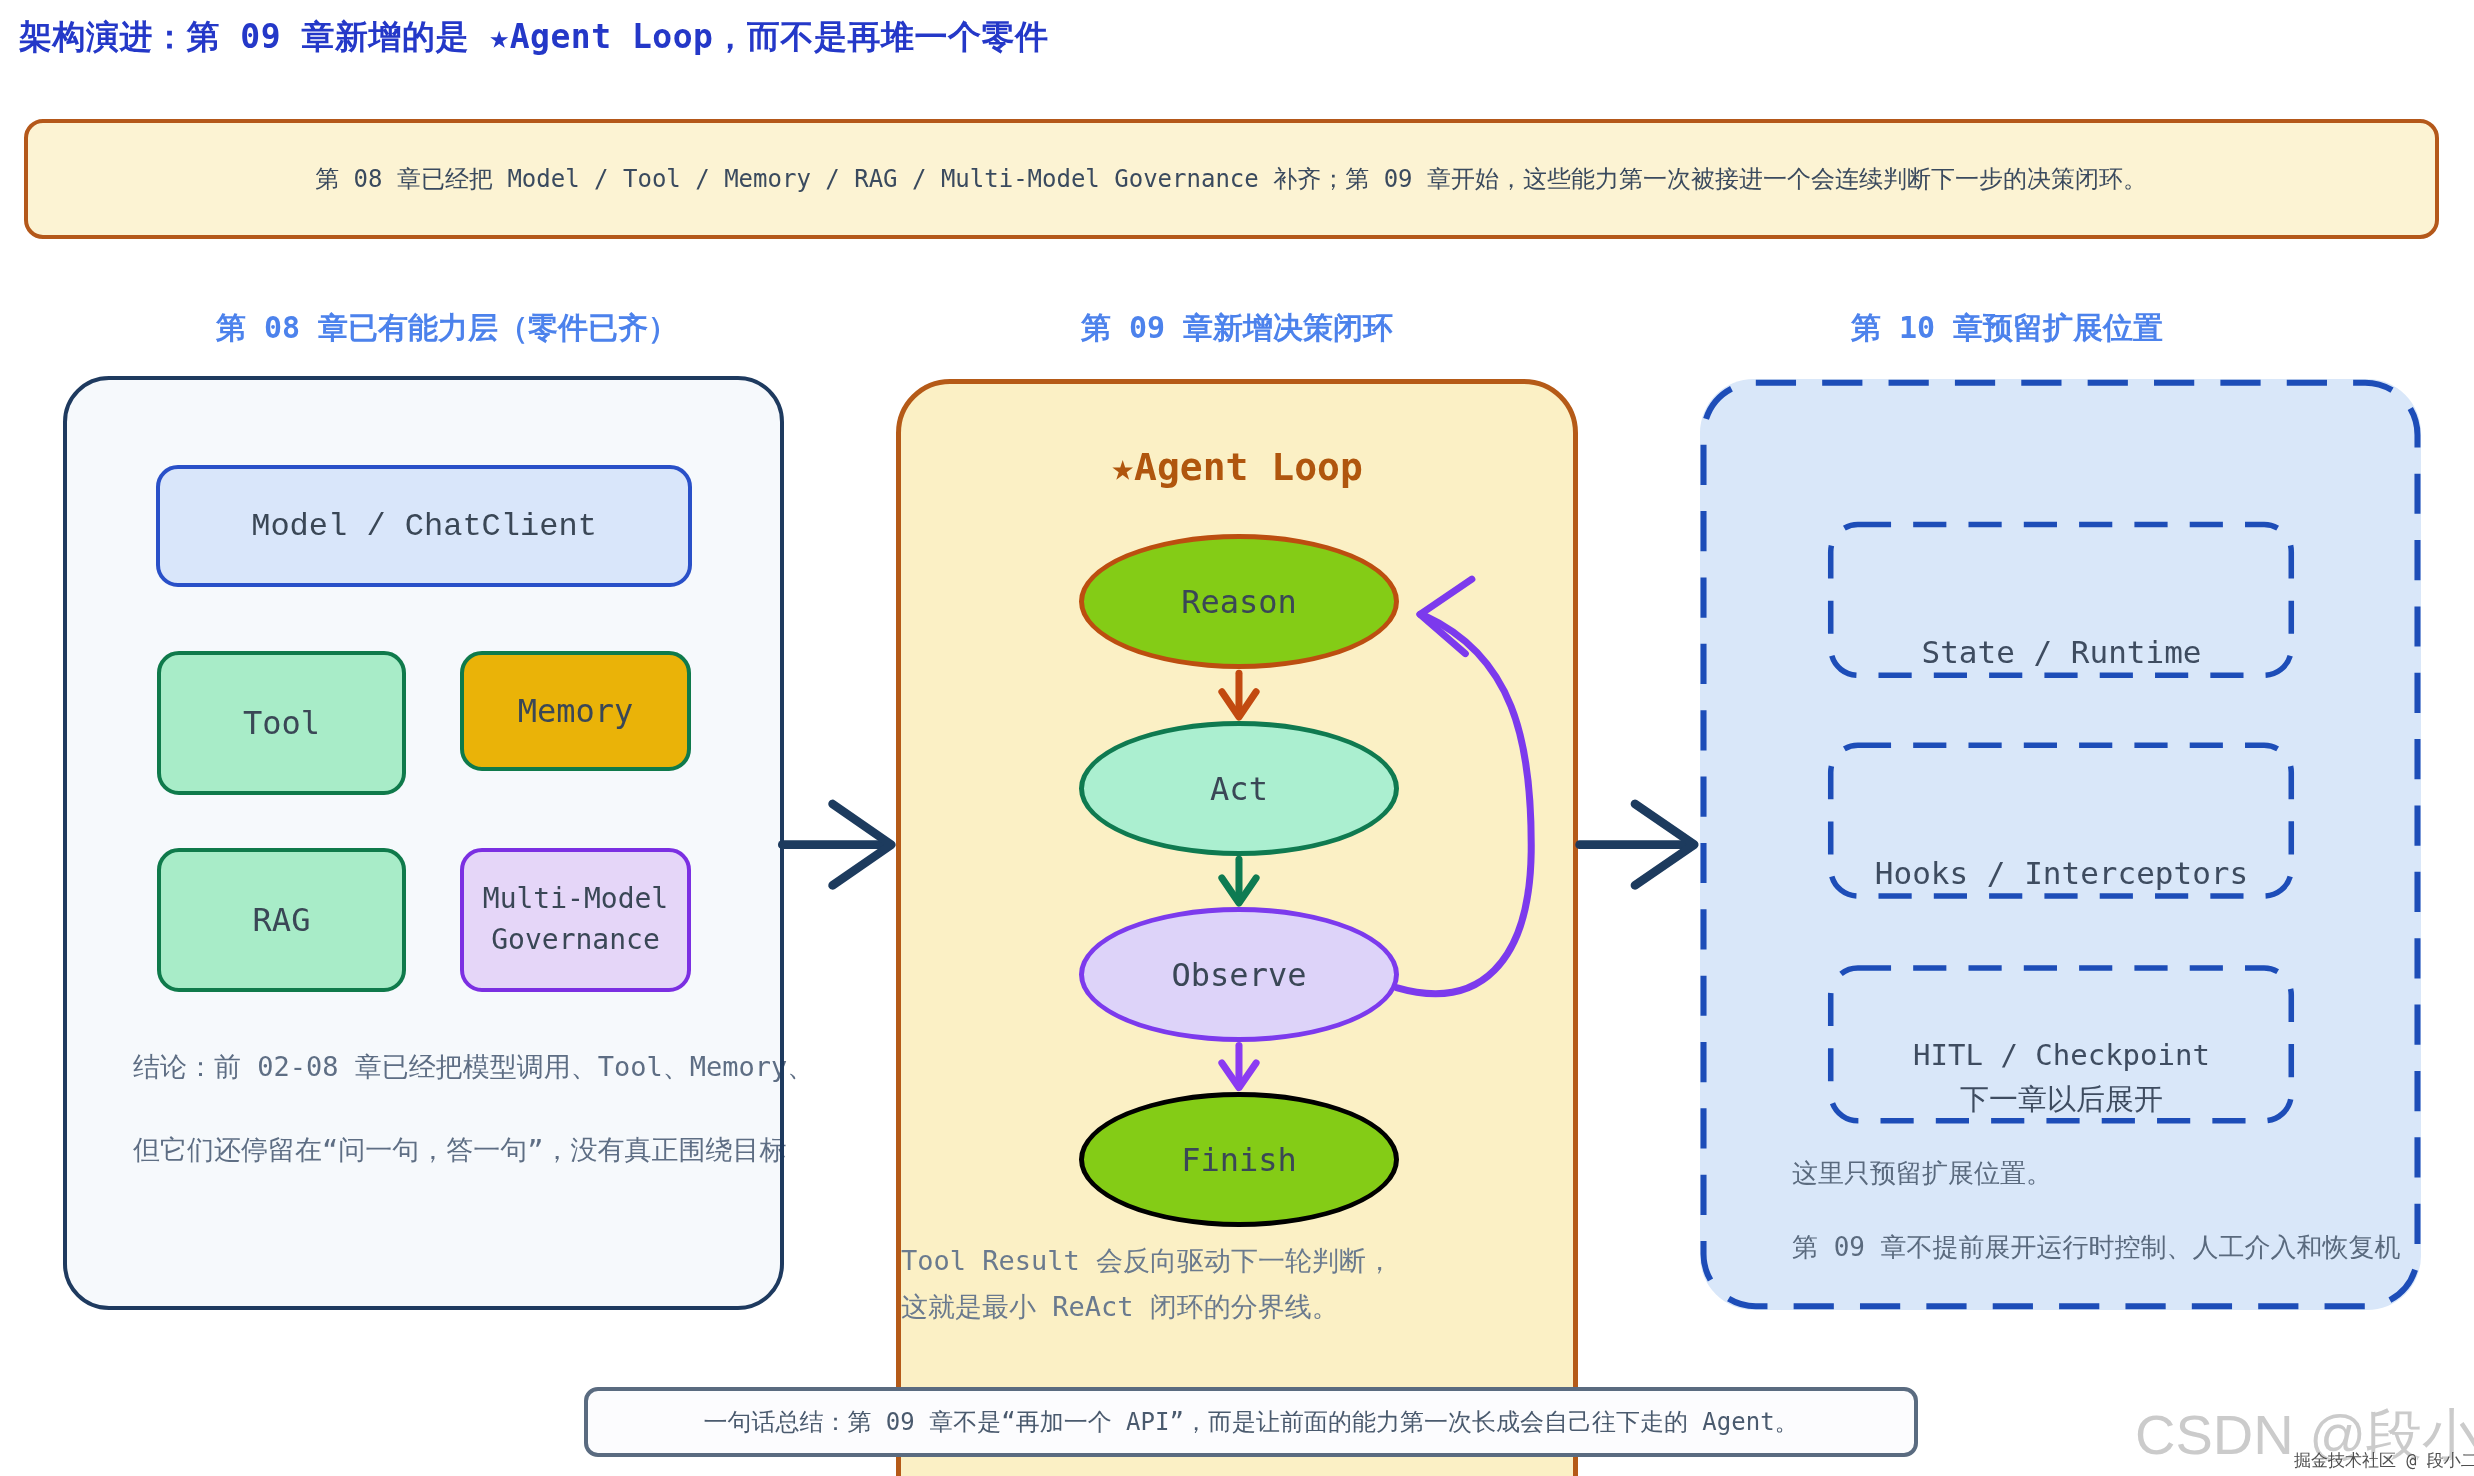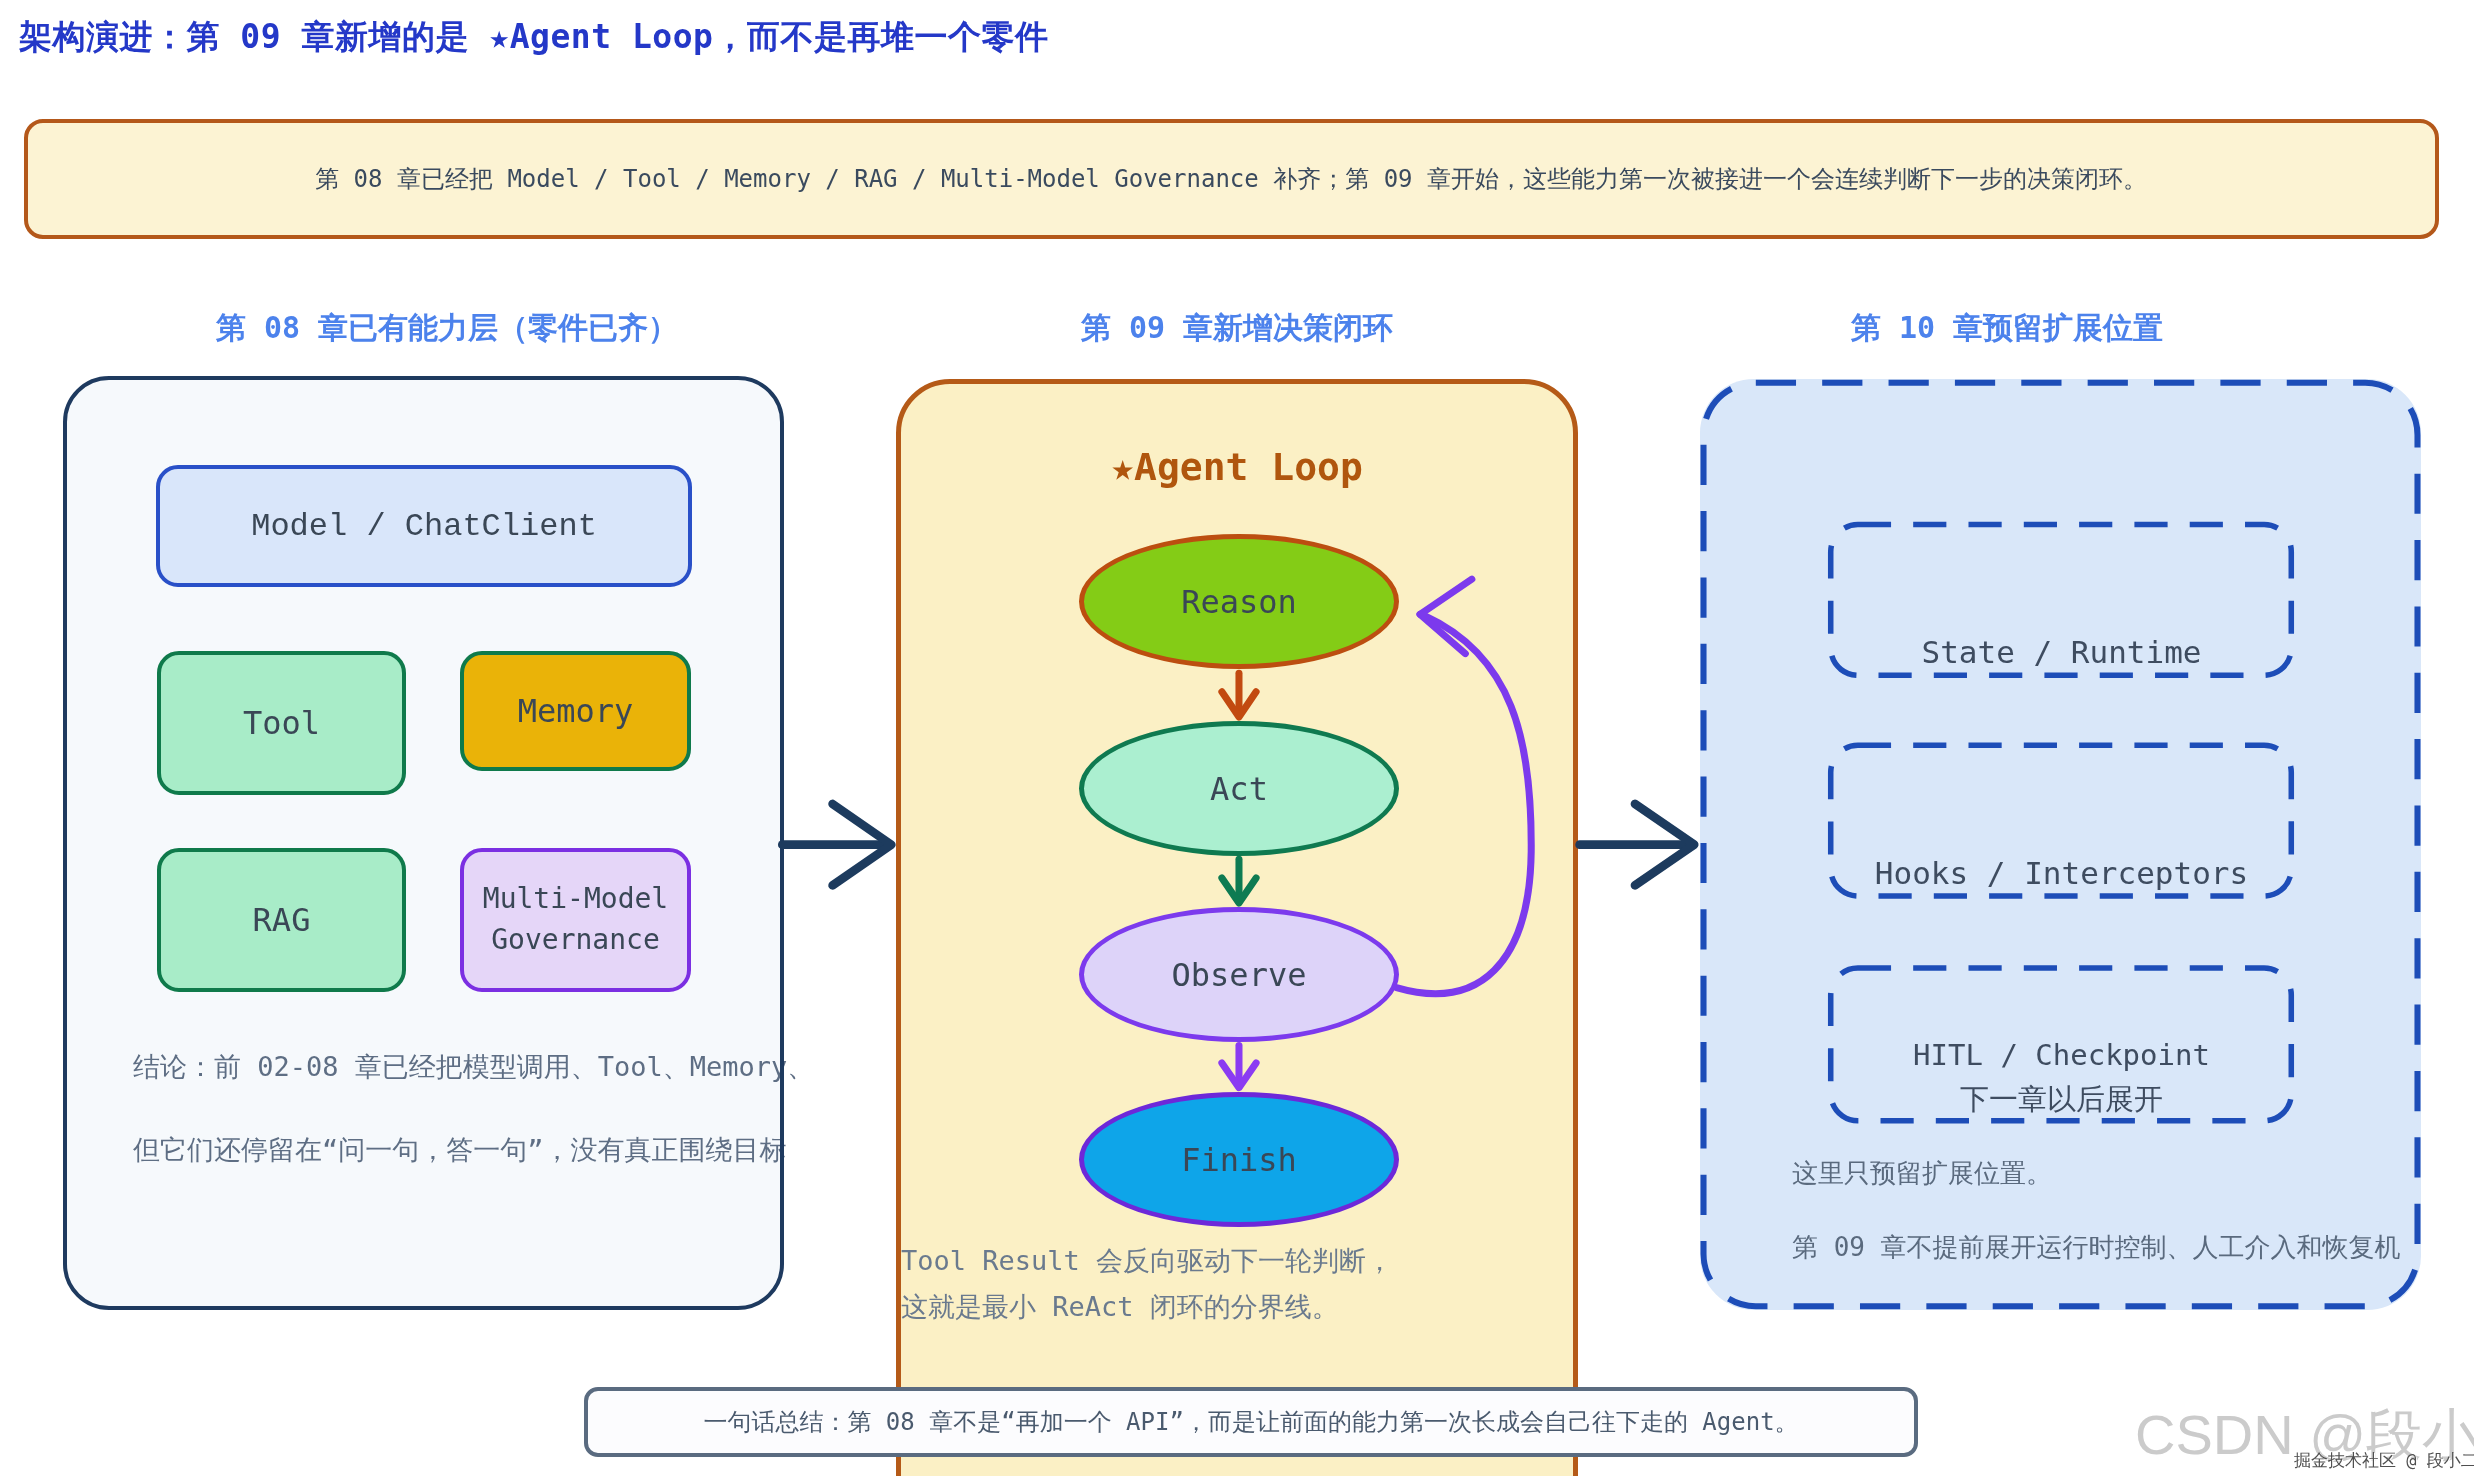--- a/index.html
+++ b/index.html
@@ -77,21 +77,21 @@
   }
   .ellipse{
     box-sizing:border-box;border-radius:50%;
     display:flex;align-items:center;justify-content:center;
     width:320px;height:135px;left:178px;
     font-size:32px;color:#3A4756;
   }
   #el-reason{top:150px;background:#84cc16;border:5px solid #BC4E10;}
   #el-act{top:337px;background:#ABEFD0;border:5px solid #0F7A50;}
   #el-observe{top:523px;background:#DDD3F9;border:5px solid #7C3AED;}
-  #el-finish{top:708px;background:#0ea5e9;border:5px solid #6d28d9;}
+  #el-finish{top:708px;background:#84cc16;border:5px solid #000000;}
   #mid-svg{left:0;top:0;width:682px;height:931px;z-index:4;}
   .mid-note{
     left:0;width:100%;
     font-size:27px;color:#6A7A8E;white-space:nowrap;z-index:6;
   }
   #mid-note-1{top:859px;}
   #mid-note-2{top:905px;}
 
   
   #right-panel{
@@ -246,18 +246,18 @@
     <path d="M 1555 1679 L 1768 1679"></path>
     <path d="M 1655 1598 L 1772 1679 L 1655 1760"></path>
   </g>
   <g stroke="#1D3B5E" stroke-width="17">
     <path d="M 3140 1679 L 3364 1679"></path>
     <path d="M 3250 1598 L 3368 1679 L 3250 1760"></path>
   </g>
 </svg>
 
 <div class="abs" id="summary-bar">
-  <div class="txt">一句话总结：第 08 章不是“再加一个 API”，而是让前面的能力第一次长成会自己往下走的 Agent。</div>
+  <div class="txt">一句话总结：第 09 章不是“再加一个 API”，而是让前面的能力第一次长成会自己往下走的 Agent。</div>
 </div>
 
 <div class="abs" id="wm-large">CSDN @段小二</div>
 <div class="abs" id="wm-small">掘金技术社区 @ 段小二</div>
 
 
 </body></html>

